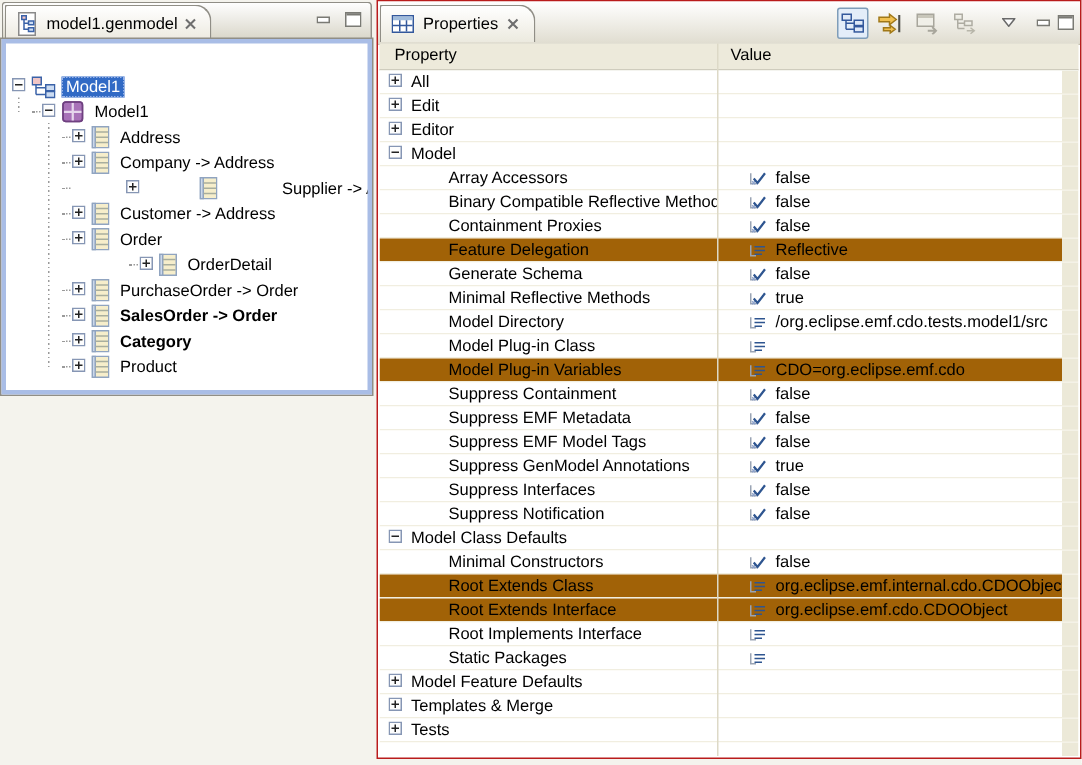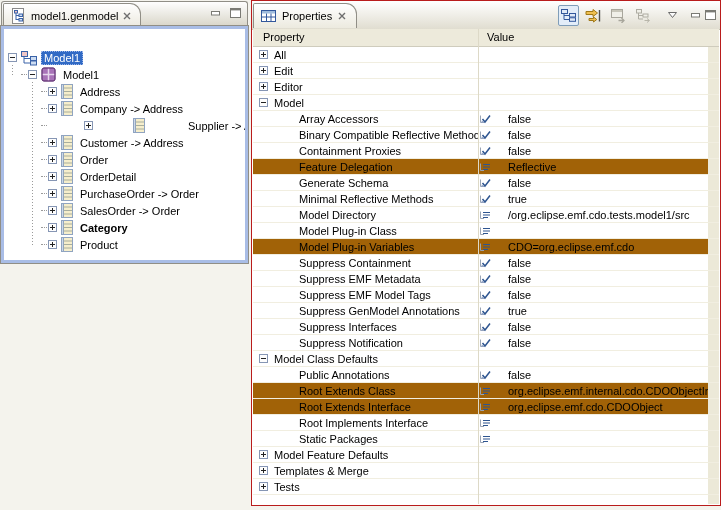--- a/index.html
+++ b/index.html
@@ -44,21 +44,21 @@
   .tbtn{display:flex;align-items:center;justify-content:center;width:21px;height:21px;box-sizing:border-box}
   .tbtn.pressed{border:1px solid #7f9db9;background:#e3edf9;border-radius:2px}
   .tsep{width:6px}
   .phead{position:absolute;left:1px;right:1px;top:28px;height:18px;background:#edeadb;
     border-bottom:1px solid #cfccbd;box-sizing:border-box}
   .ph-prop{position:absolute;left:10px;top:2px}
   .ph-val{position:absolute;left:234px;top:2px}
   .pbody{position:absolute;left:1px;right:1px;top:46px;bottom:1px;overflow:hidden;background:#fff}
   .prow{height:16px;display:flex;box-sizing:border-box;border-bottom:1px solid #f1eee0;background:#fff}
   .cname{width:225px;flex:none;display:flex;align-items:center;overflow:hidden;white-space:nowrap}
-  .cval{width:230px;flex:none;display:flex;align-items:center;gap:16px;padding-left:0;
+  .cval{width:230px;flex:none;display:flex;align-items:center;gap:5px;padding-left:20px;
     overflow:hidden;white-space:nowrap;box-sizing:border-box}
   .crest{flex:1;background:#ece9d8}
   .prow.hl .cname,.prow.hl .cval{background:#a16207}
   .cat-exp{margin-left:6px;flex:none}
   .cat-label{margin-left:6px}
   .prop-label{margin-left:46px}
   .pdivider{position:absolute;left:226px;top:28px;bottom:1px;width:1px;background:#ddd9c7}
 </style>
 </head>
 <body>
@@ -214,57 +214,57 @@
               <svg width="12" height="15" viewBox="0 0 12 15">
                 <rect x="0.5" y="0.5" width="11" height="14" fill="#f6eecb" stroke="#90a4c0"></rect>
                 <rect x="0.5" y="0.5" width="2" height="14" fill="#ccd8ea" stroke="#90a4c0"></rect>
                 <line x1="2.5" y1="4" x2="11" y2="4" stroke="#a8ae9e"></line>
                 <line x1="2.5" y1="7.5" x2="11" y2="7.5" stroke="#a8ae9e"></line>
                 <line x1="2.5" y1="11" x2="11" y2="11" stroke="#a8ae9e"></line>
               </svg>
             </span>
             <span class="tlabel">Order</span>
           </div>
+          <div class="trow" style="padding-left: 37px; margin-left: 45px;">
+            <span class="stub"></span>
+            <span class="exp"><svg width="9" height="9" viewBox="0 0 9 9">
+                <rect x="0.5" y="0.5" width="8" height="8" fill="#fdfdfd" stroke="#8696b4"></rect>
+                <line x1="2" y1="4.5" x2="7" y2="4.5" stroke="#222"></line>
+                <line x1="4.5" y1="2" x2="4.5" y2="7" stroke="#222"></line>
+              </svg></span>
+            <span class="ico ticon">
+              <svg width="12" height="15" viewBox="0 0 12 15">
+                <rect x="0.5" y="0.5" width="11" height="14" fill="#f6eecb" stroke="#90a4c0"></rect>
+                <rect x="0.5" y="0.5" width="2" height="14" fill="#ccd8ea" stroke="#90a4c0"></rect>
+                <line x1="2.5" y1="4" x2="11" y2="4" stroke="#a8ae9e"></line>
+                <line x1="2.5" y1="7.5" x2="11" y2="7.5" stroke="#a8ae9e"></line>
+                <line x1="2.5" y1="11" x2="11" y2="11" stroke="#a8ae9e"></line>
+              </svg>
+            </span>
+            <span class="tlabel">OrderDetail</span>
+          </div>
           <div class="trow" style="padding-left: 37px;">
             <span class="stub"></span>
             <span class="exp"><svg width="9" height="9" viewBox="0 0 9 9">
                 <rect x="0.5" y="0.5" width="8" height="8" fill="#fdfdfd" stroke="#8696b4"></rect>
                 <line x1="2" y1="4.5" x2="7" y2="4.5" stroke="#222"></line>
                 <line x1="4.5" y1="2" x2="4.5" y2="7" stroke="#222"></line>
               </svg></span>
             <span class="ico ticon">
               <svg width="12" height="15" viewBox="0 0 12 15">
                 <rect x="0.5" y="0.5" width="11" height="14" fill="#f6eecb" stroke="#90a4c0"></rect>
                 <rect x="0.5" y="0.5" width="2" height="14" fill="#ccd8ea" stroke="#90a4c0"></rect>
                 <line x1="2.5" y1="4" x2="11" y2="4" stroke="#a8ae9e"></line>
                 <line x1="2.5" y1="7.5" x2="11" y2="7.5" stroke="#a8ae9e"></line>
                 <line x1="2.5" y1="11" x2="11" y2="11" stroke="#a8ae9e"></line>
               </svg>
             </span>
-            <span class="tlabel">OrderDetail</span>
-          </div>
-          <div class="trow" style="padding-left: 37px;">
-            <span class="stub"></span>
-            <span class="exp"><svg width="9" height="9" viewBox="0 0 9 9">
-                <rect x="0.5" y="0.5" width="8" height="8" fill="#fdfdfd" stroke="#8696b4"></rect>
-                <line x1="2" y1="4.5" x2="7" y2="4.5" stroke="#222"></line>
-                <line x1="4.5" y1="2" x2="4.5" y2="7" stroke="#222"></line>
-              </svg></span>
-            <span class="ico ticon">
-              <svg width="12" height="15" viewBox="0 0 12 15">
-                <rect x="0.5" y="0.5" width="11" height="14" fill="#f6eecb" stroke="#90a4c0"></rect>
-                <rect x="0.5" y="0.5" width="2" height="14" fill="#ccd8ea" stroke="#90a4c0"></rect>
-                <line x1="2.5" y1="4" x2="11" y2="4" stroke="#a8ae9e"></line>
-                <line x1="2.5" y1="7.5" x2="11" y2="7.5" stroke="#a8ae9e"></line>
-                <line x1="2.5" y1="11" x2="11" y2="11" stroke="#a8ae9e"></line>
-              </svg>
-            </span>
             <span class="tlabel">PurchaseOrder -&gt; Order</span>
           </div>
-          <div class="trow" style="padding-left: 37px;">
+          <div class="trow" style="padding-left: 37px; font-weight: bold;">
             <span class="stub"></span>
             <span class="exp"><svg width="9" height="9" viewBox="0 0 9 9">
                 <rect x="0.5" y="0.5" width="8" height="8" fill="#fdfdfd" stroke="#8696b4"></rect>
                 <line x1="2" y1="4.5" x2="7" y2="4.5" stroke="#222"></line>
                 <line x1="4.5" y1="2" x2="4.5" y2="7" stroke="#222"></line>
               </svg></span>
             <span class="ico ticon">
               <svg width="12" height="15" viewBox="0 0 12 15">
                 <rect x="0.5" y="0.5" width="11" height="14" fill="#f6eecb" stroke="#90a4c0"></rect>
                 <rect x="0.5" y="0.5" width="2" height="14" fill="#ccd8ea" stroke="#90a4c0"></rect>
@@ -689,21 +689,21 @@
                 <rect x="0.5" y="0.5" width="8" height="8" fill="#fdfdfd" stroke="#8696b4"></rect>
                 <line x1="2" y1="4.5" x2="7" y2="4.5" stroke="#222"></line>
               </svg></span>
             <span class="cat-label">Model Class Defaults</span>
           </div>
           <div class="cval"></div>
           <div class="crest"></div>
         </div>
         <div class="prow">
           <div class="cname">
-            <span class="prop-label">Public Annotations</span>
+            <span class="prop-label">Minimal Constructors</span>
           </div>
           <div class="cval">
             <span class="ico ">
               <svg width="14" height="12" viewBox="0 0 14 12">
                 <path d="M2.5,2.5 V9.5 H6.5" fill="none" stroke="#9aa4b4"></path>
                 <path d="M3.4,7.8 L5.4,9.8 M5.4,7.8 L3.4,9.8" stroke="#8ea2c8"></path>
                 <path d="M4.5,6 L7,9 L12,2.5" fill="none" stroke="#2e5590" stroke-width="1.5"></path>
               </svg>
             </span>
             <span>false</span>

